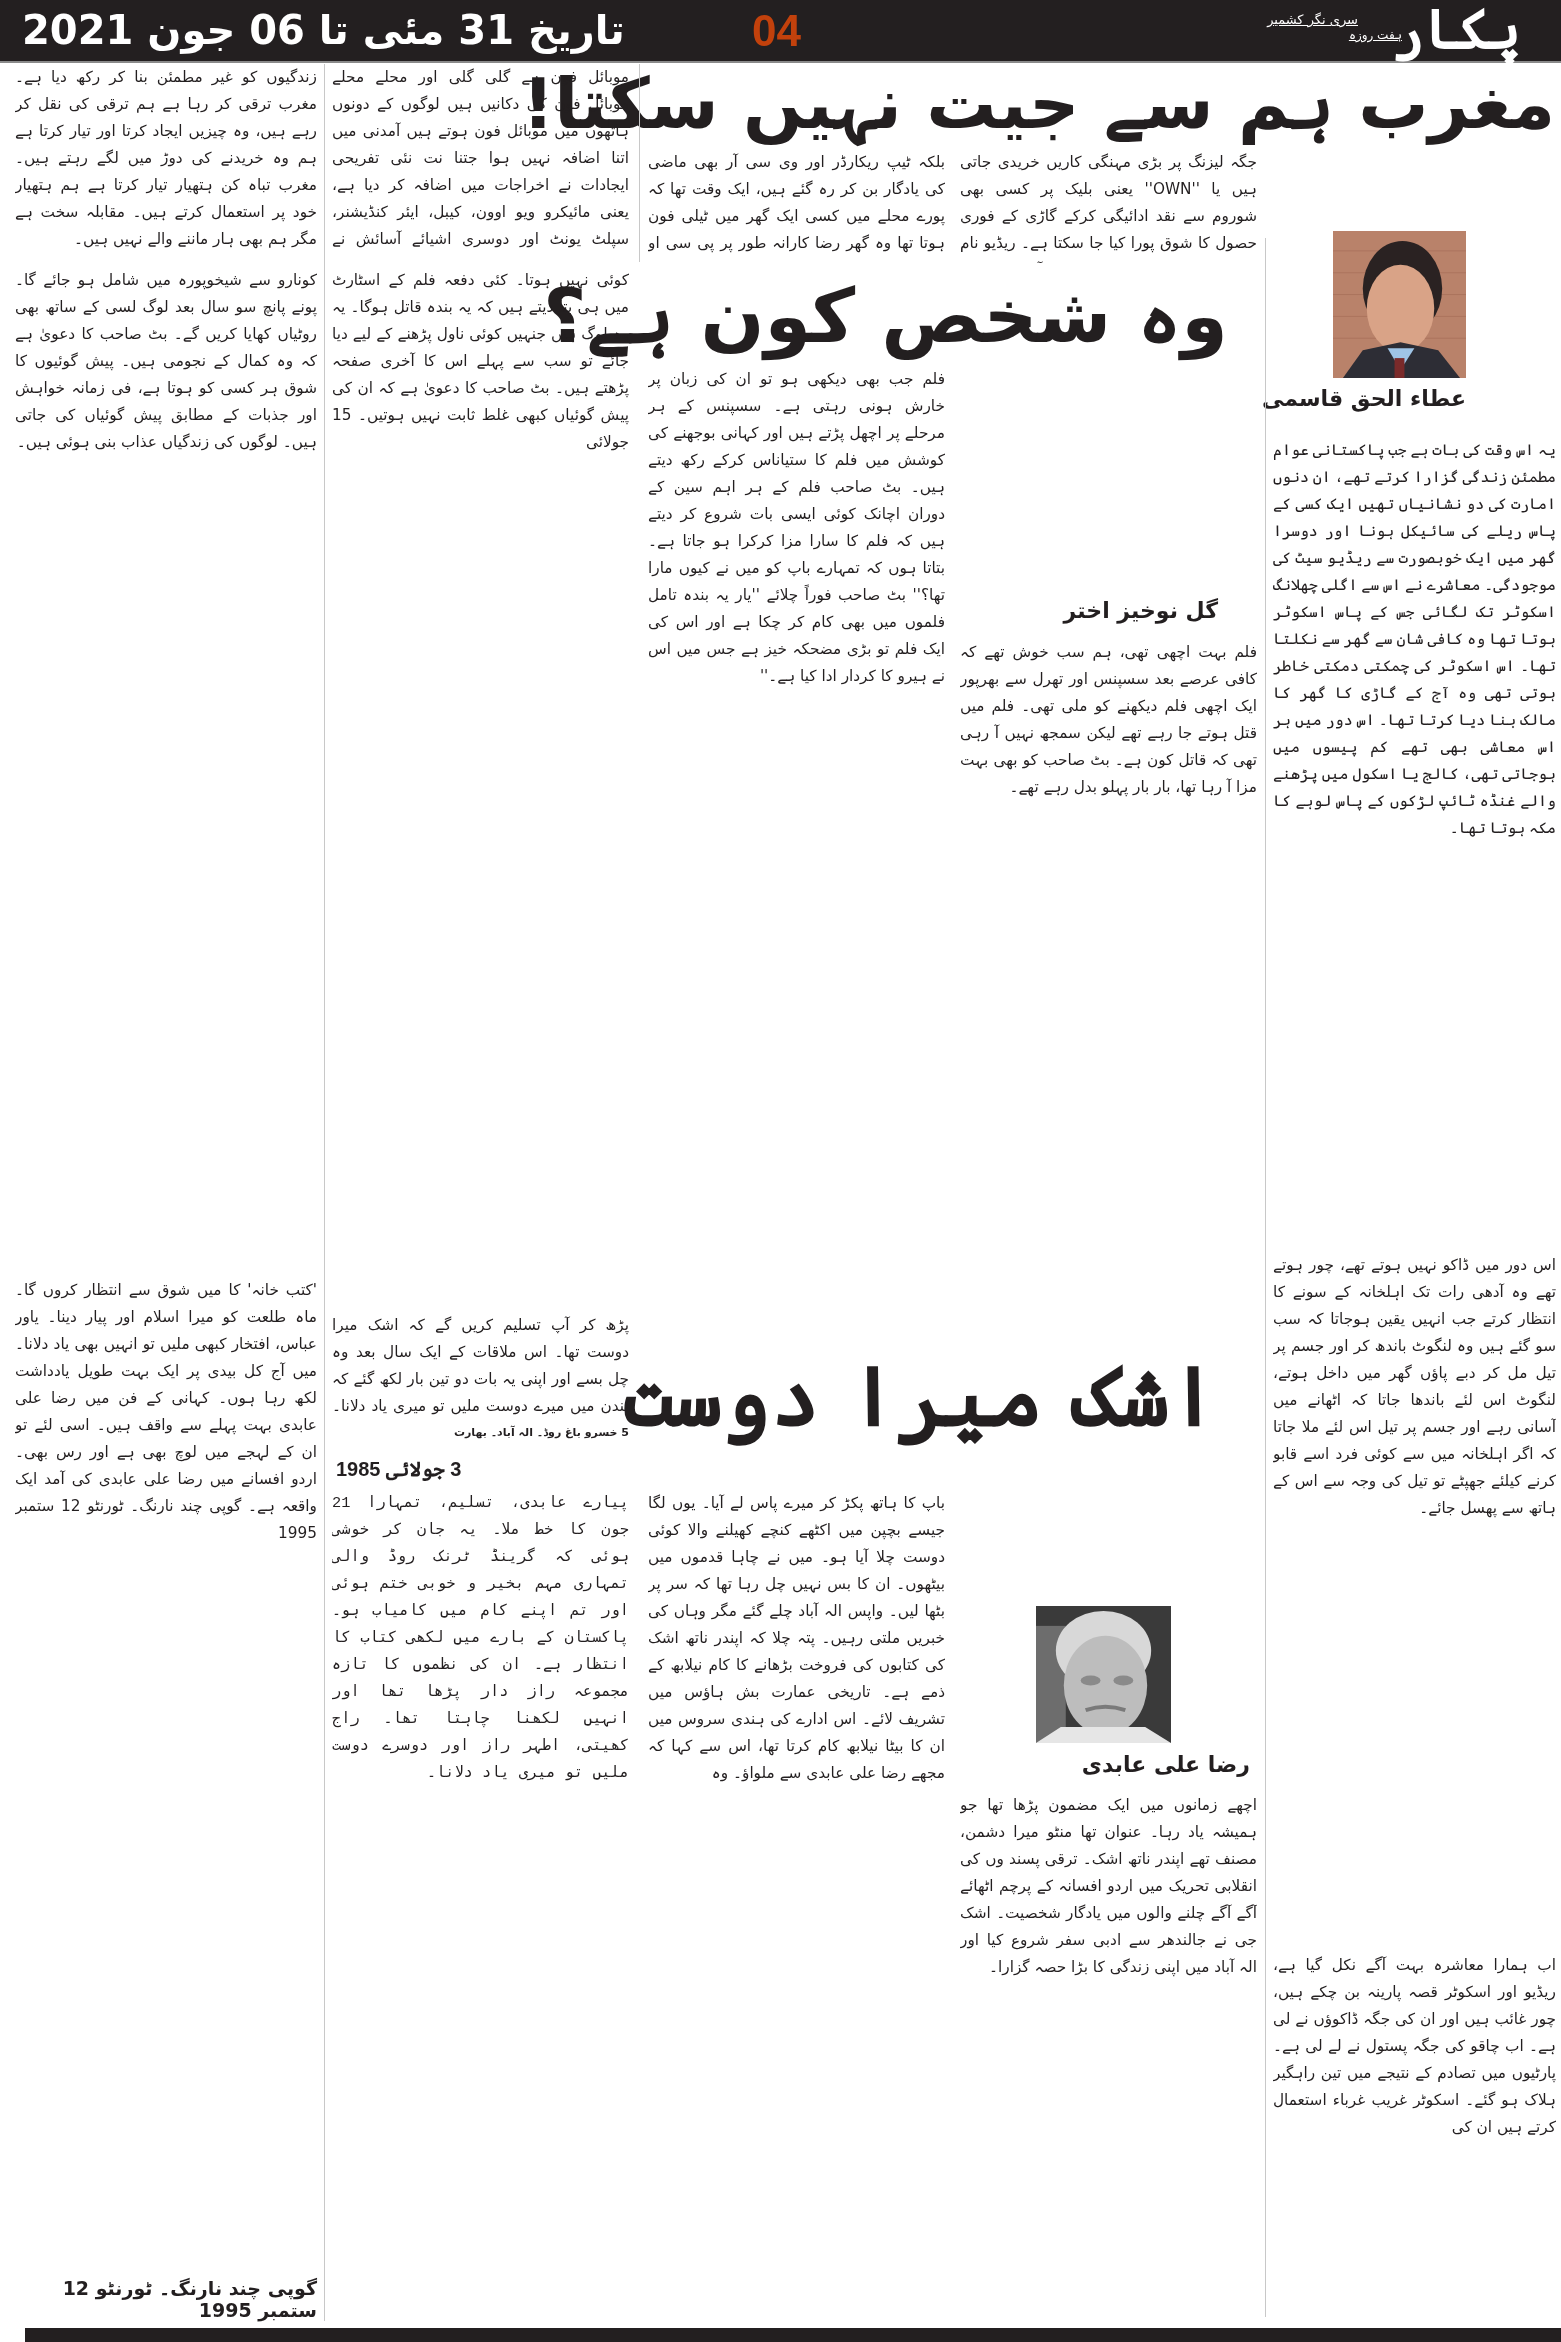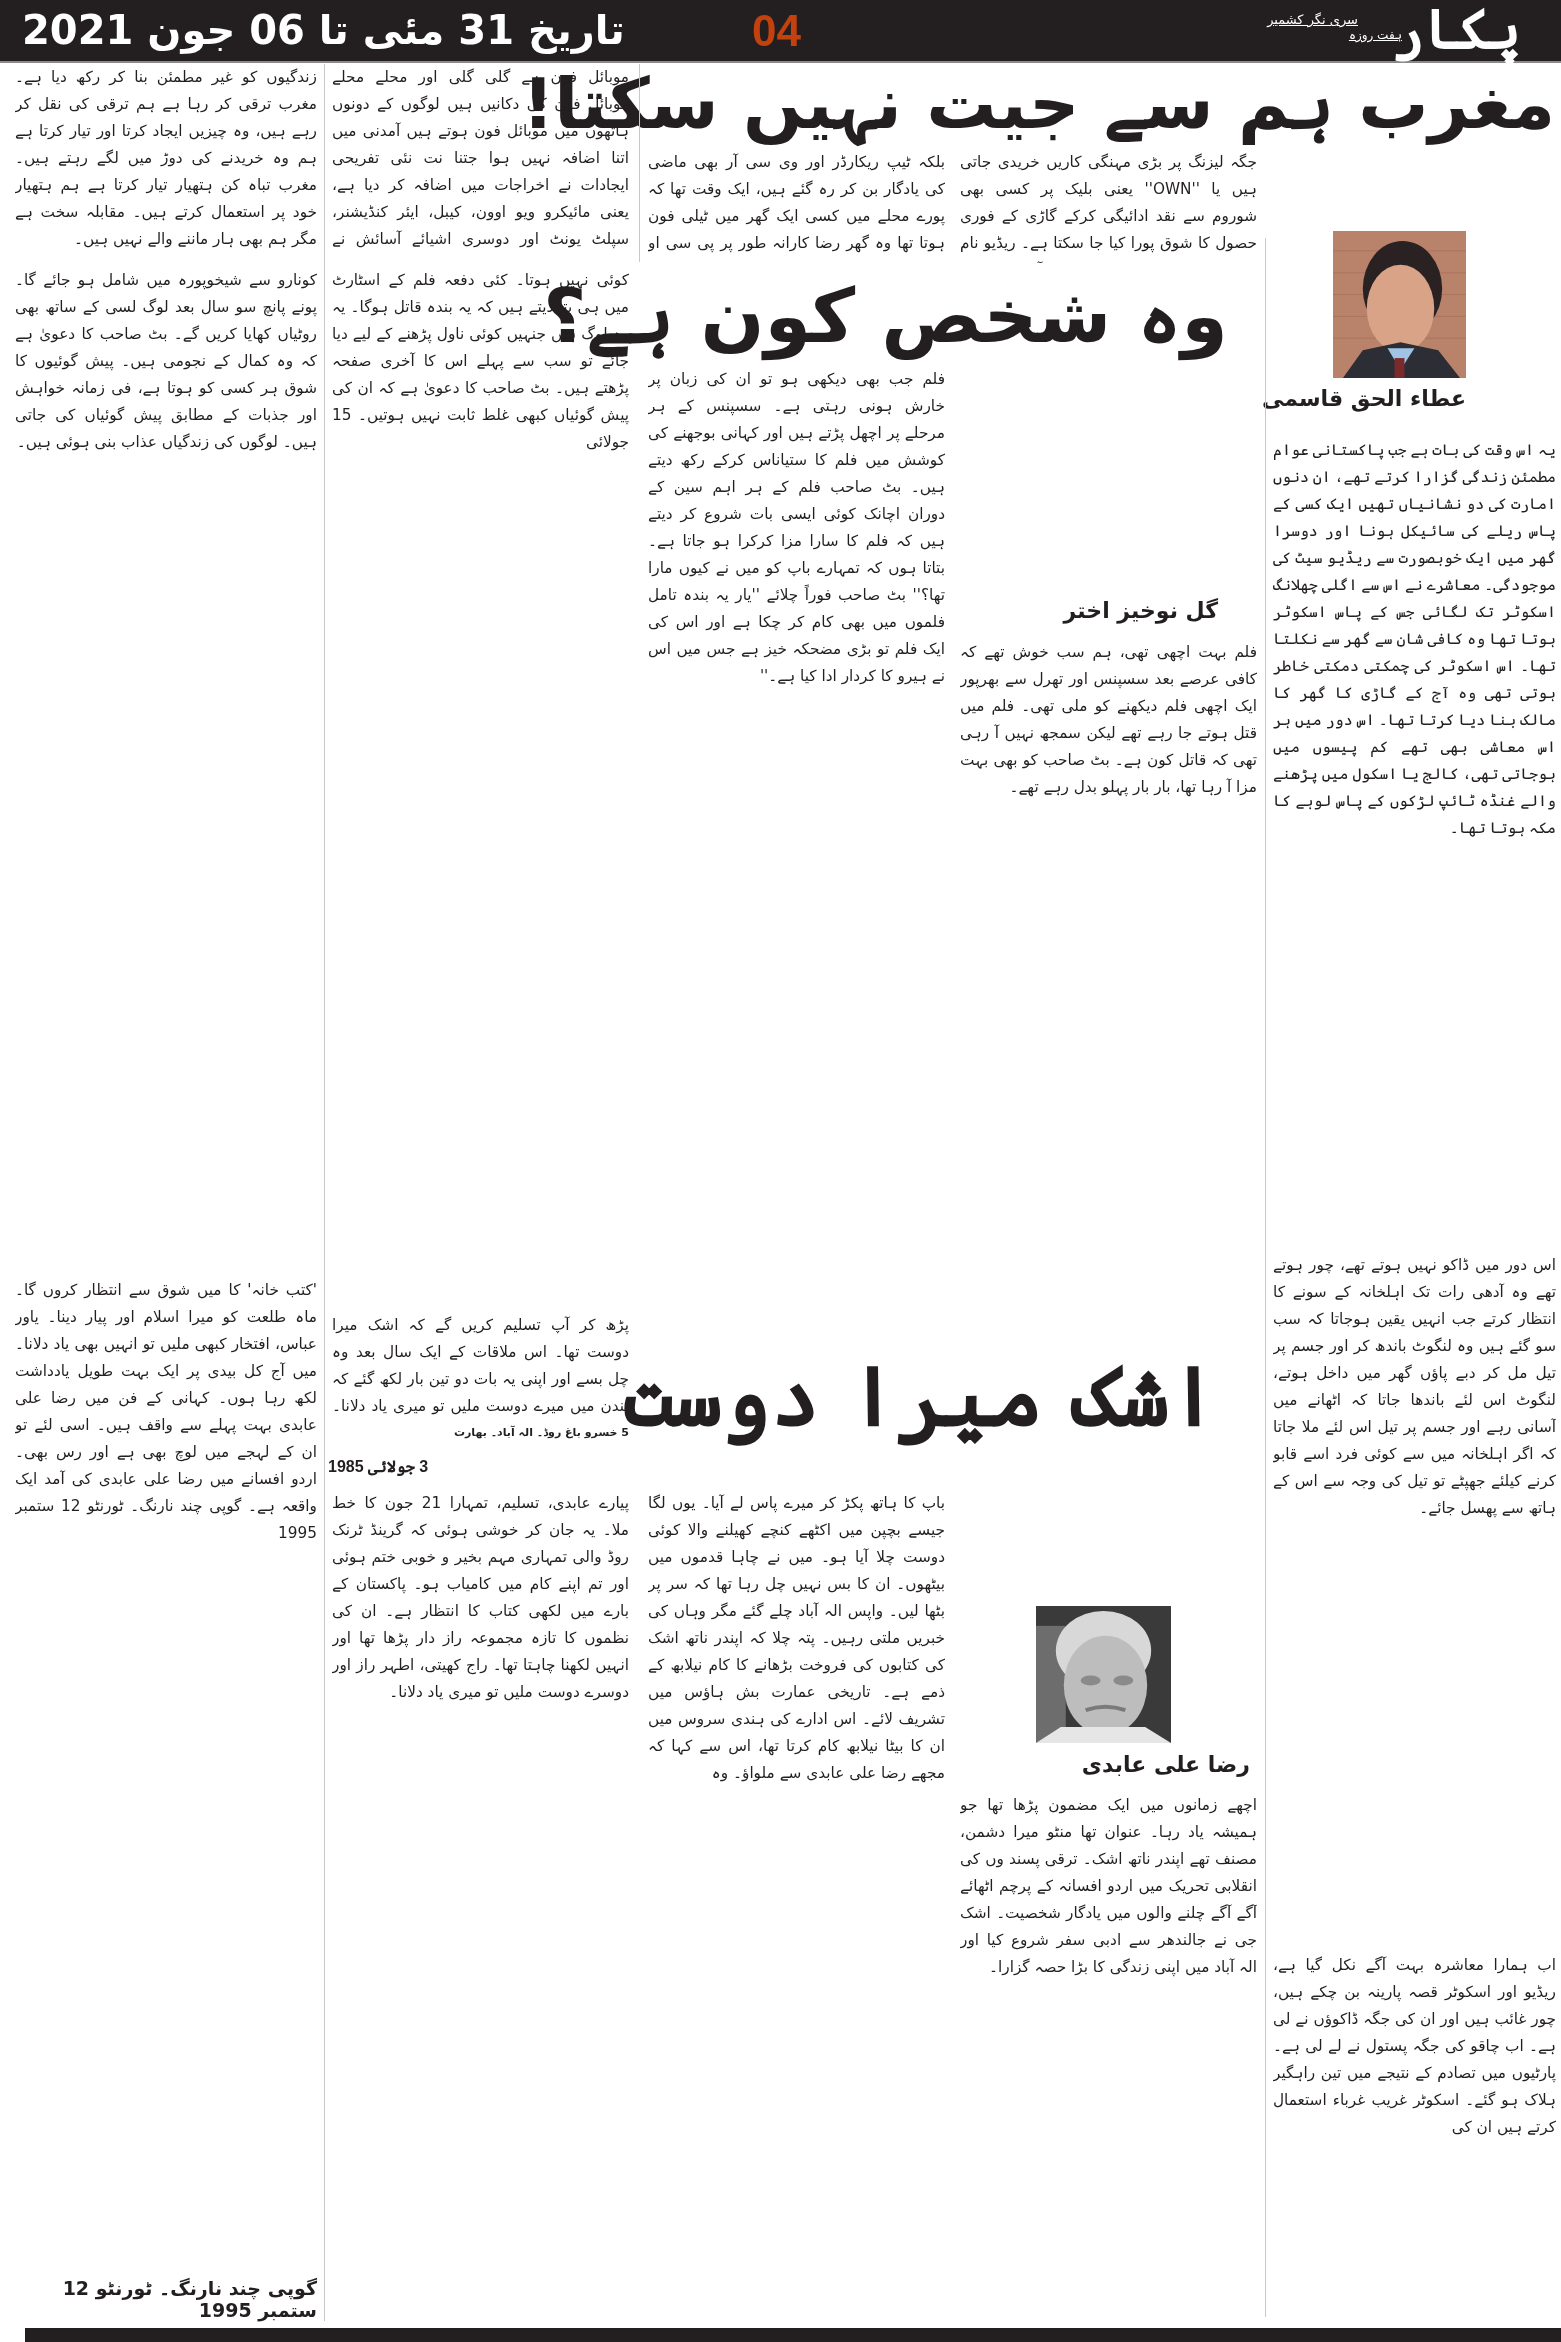--- a/index.html
+++ b/index.html
@@ -130,23 +130,23 @@
 <div class="abs col" style="left:648px; top:1490px; width:297px; height:827px;">
   <p>باپ کا ہاتھ پکڑ کر میرے پاس لے آیا۔ یوں لگا جیسے بچپن میں اکٹھے کنچے کھیلنے والا کوئی دوست چلا آیا ہو۔ میں نے چاہا قدموں میں بیٹھوں۔ ان کا بس نہیں چل رہا تھا کہ سر پر بٹھا لیں۔ واپس الہ آباد چلے گئے مگر وہاں کی خبریں ملتی رہیں۔ پتہ چلا کہ اپندر ناتھ اشک کی کتابوں کی فروخت بڑھانے کا کام نیلابھ کے ذمے ہے۔ تاریخی عمارت بش ہاؤس میں تشریف لائے۔ اس ادارے کی ہندی سروس میں ان کا بیٹا نیلابھ کام کرتا تھا، اس سے کہا کہ مجھے رضا علی عابدی سے ملواؤ۔ وہ</p>
 </div>
 <div class="abs col" style="left:332px; top:1312px; width:297px; height:107px;">
   <p>پڑھ کر آپ تسلیم کریں گے کہ اشک میرا دوست تھا۔ اس ملاقات کے ایک سال بعد وہ چل بسے اور اپنی یہ بات دو تین بار لکھ گئے کہ لندن میں میرے دوست ملیں تو میری یاد دلانا۔ خط جوں کا توں نقل کر رہا ہوں:</p>
 </div>
 
 <div class="abs dateline" style="left:332px; top:1426px; width:297px; height:30px; font-size:11px; text-align:right;">
   <span>5 خسرو باغ روڈ۔ الہ آباد۔ بھارت</span>
 </div>
-<div class="abs dateline num" style="left:328px; top:1457px; width:297px; height:28px; font-size:16px; text-align:left;">3 جولائی 1985</div>
+<div class="abs dateline num" style="left:336px; top:1457px; width:297px; height:28px; font-size:20px; text-align:left;">3 جولائی 1985</div>
 
-<div class="abs col" style="left:332px; top:1490px; width:297px; height:827px;">
+<div class="abs col" style="left:332px; top:1490px; width:297px; height:827px;font-family:Liberation Mono, monospace;">
   <p>پیارے عابدی، تسلیم، تمہارا 21 جون کا خط ملا۔ یہ جان کر خوشی ہوئی کہ گرینڈ ٹرنک روڈ والی تمہاری مہم بخیر و خوبی ختم ہوئی اور تم اپنے کام میں کامیاب ہو۔ پاکستان کے بارے میں لکھی کتاب کا انتظار ہے۔ ان کی نظموں کا تازہ مجموعہ راز دار پڑھا تھا اور انہیں لکھنا چاہتا تھا۔ راج کھیتی، اطہر راز اور دوسرے دوست ملیں تو میری یاد دلانا۔</p>
 </div>
 <div class="abs col" style="left:15px; top:1277px; width:302px; height:980px;">
   <p>'کتب خانہ' کا میں شوق سے انتظار کروں گا۔ ماہ طلعت کو میرا اسلام اور پیار دینا۔ یاور عباس، افتخار کبھی ملیں تو انہیں بھی یاد دلانا۔ میں آج کل بیدی پر ایک بہت طویل یادداشت لکھ رہا ہوں۔ کہانی کے فن میں رضا علی عابدی بہت پہلے سے واقف ہیں۔ اسی لئے تو ان کے لہجے میں لوچ بھی ہے اور رس بھی۔ اردو افسانے میں رضا علی عابدی کی آمد ایک واقعہ ہے۔ گوپی چند نارنگ۔ ٹورنٹو 12 ستمبر 1995</p>
 </div>
 <div class="abs dateline" style="left:15px; top:2277px; width:302px; height:34px; font-size:19px; text-align:right;">گوپی چند نارنگ۔ ٹورنٹو 12 ستمبر 1995</div>
 
 <div class="abs rule-v" style="left:324px; top:64px; height:2257px;"></div>
 <div class="abs rule-v" style="left:639px; top:64px; height:198px;"></div>
 <div class="abs rule-v" style="left:1265px; top:238px; height:2079px;"></div>

